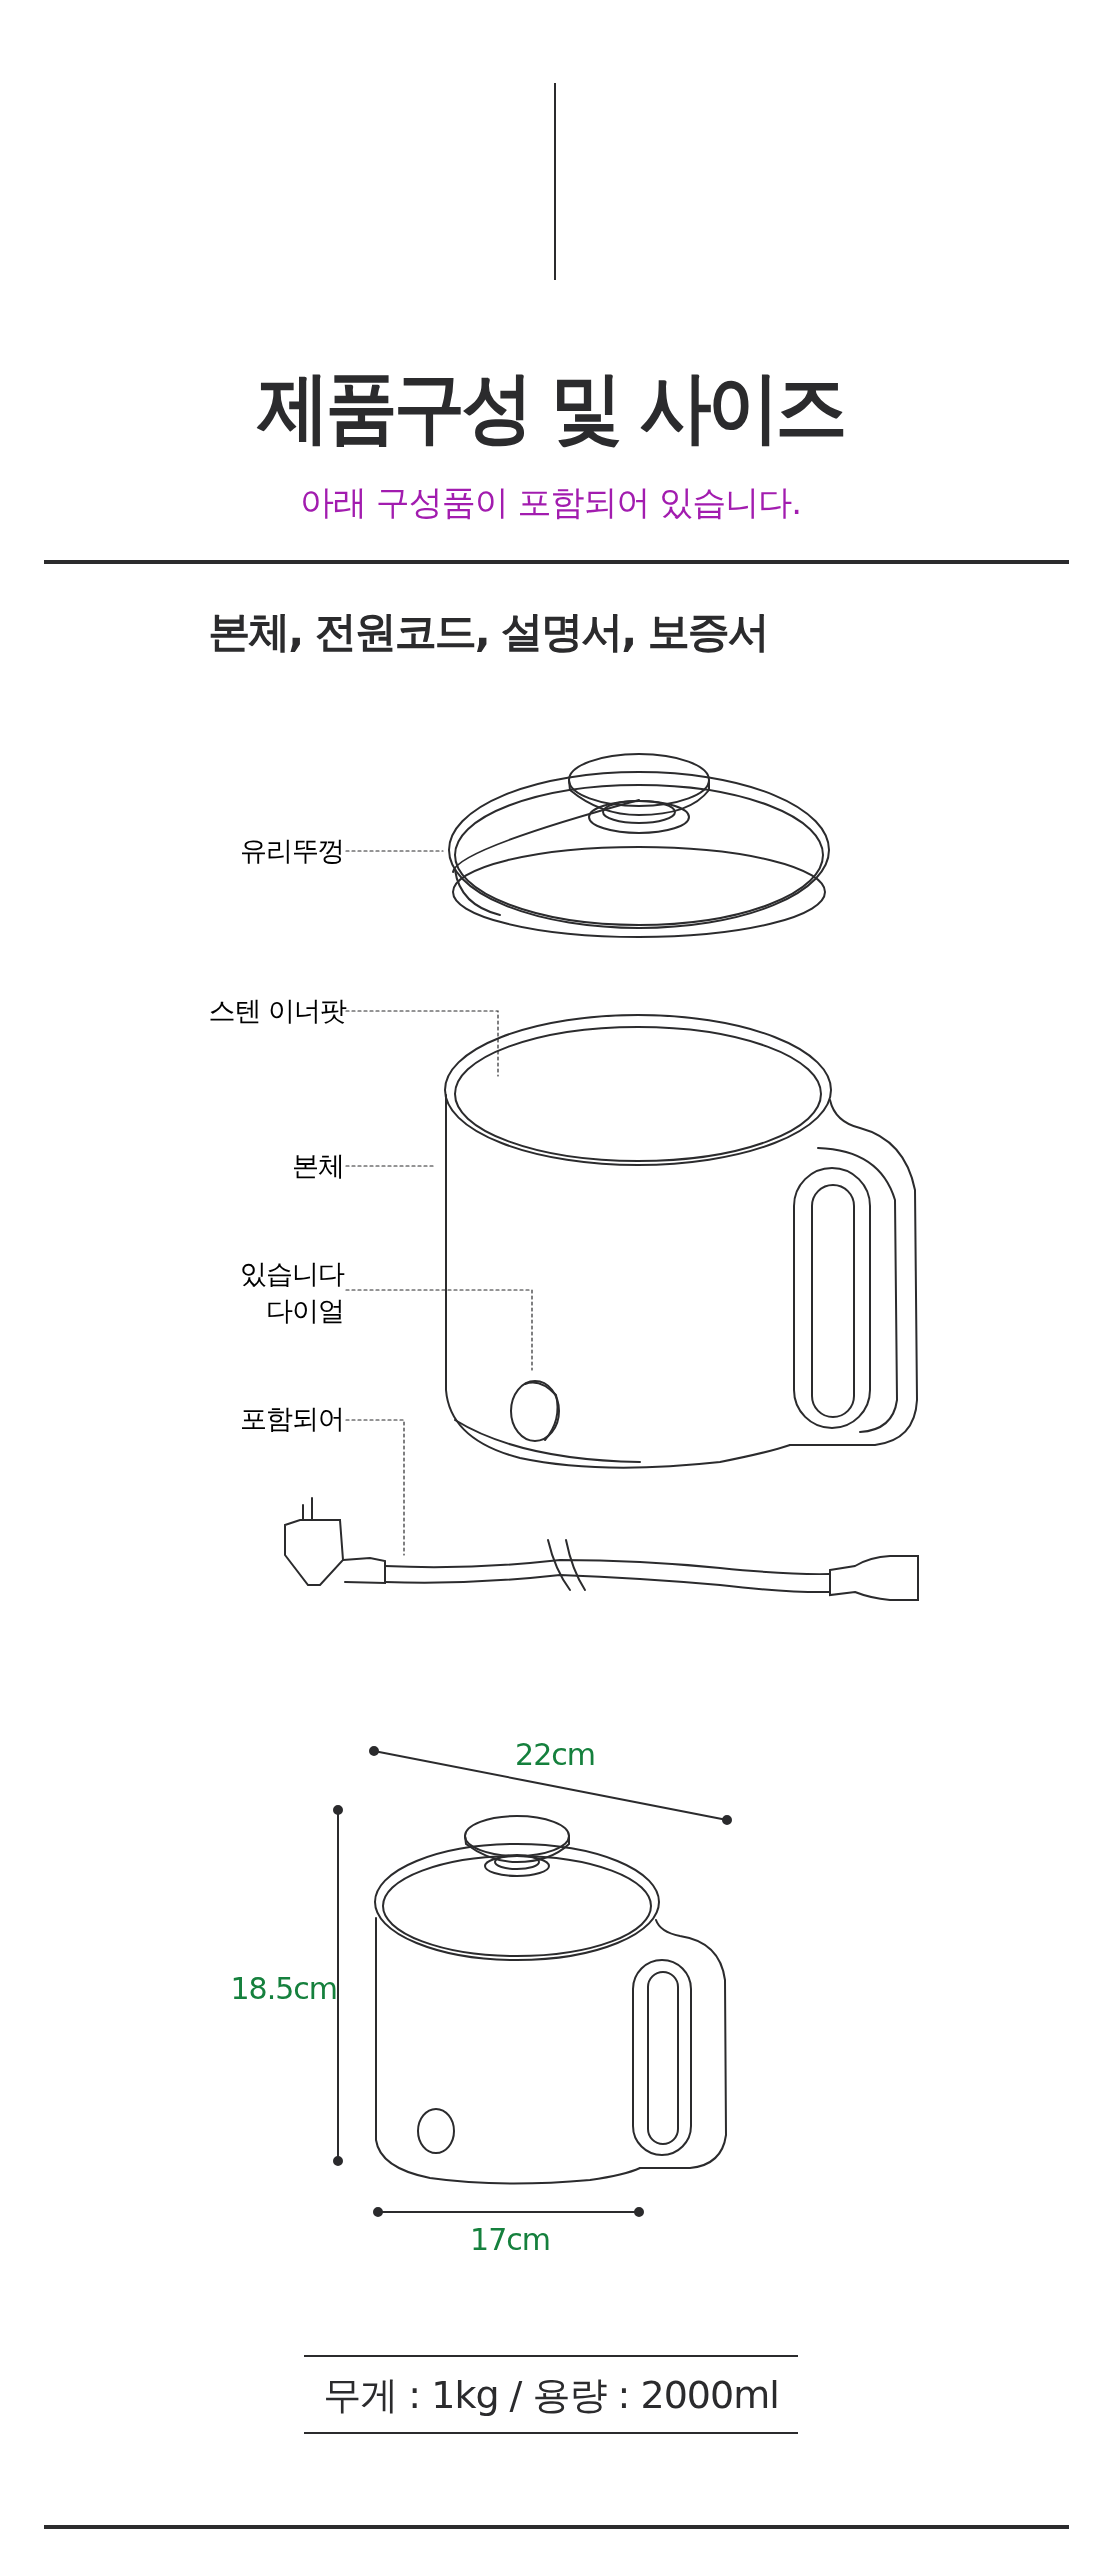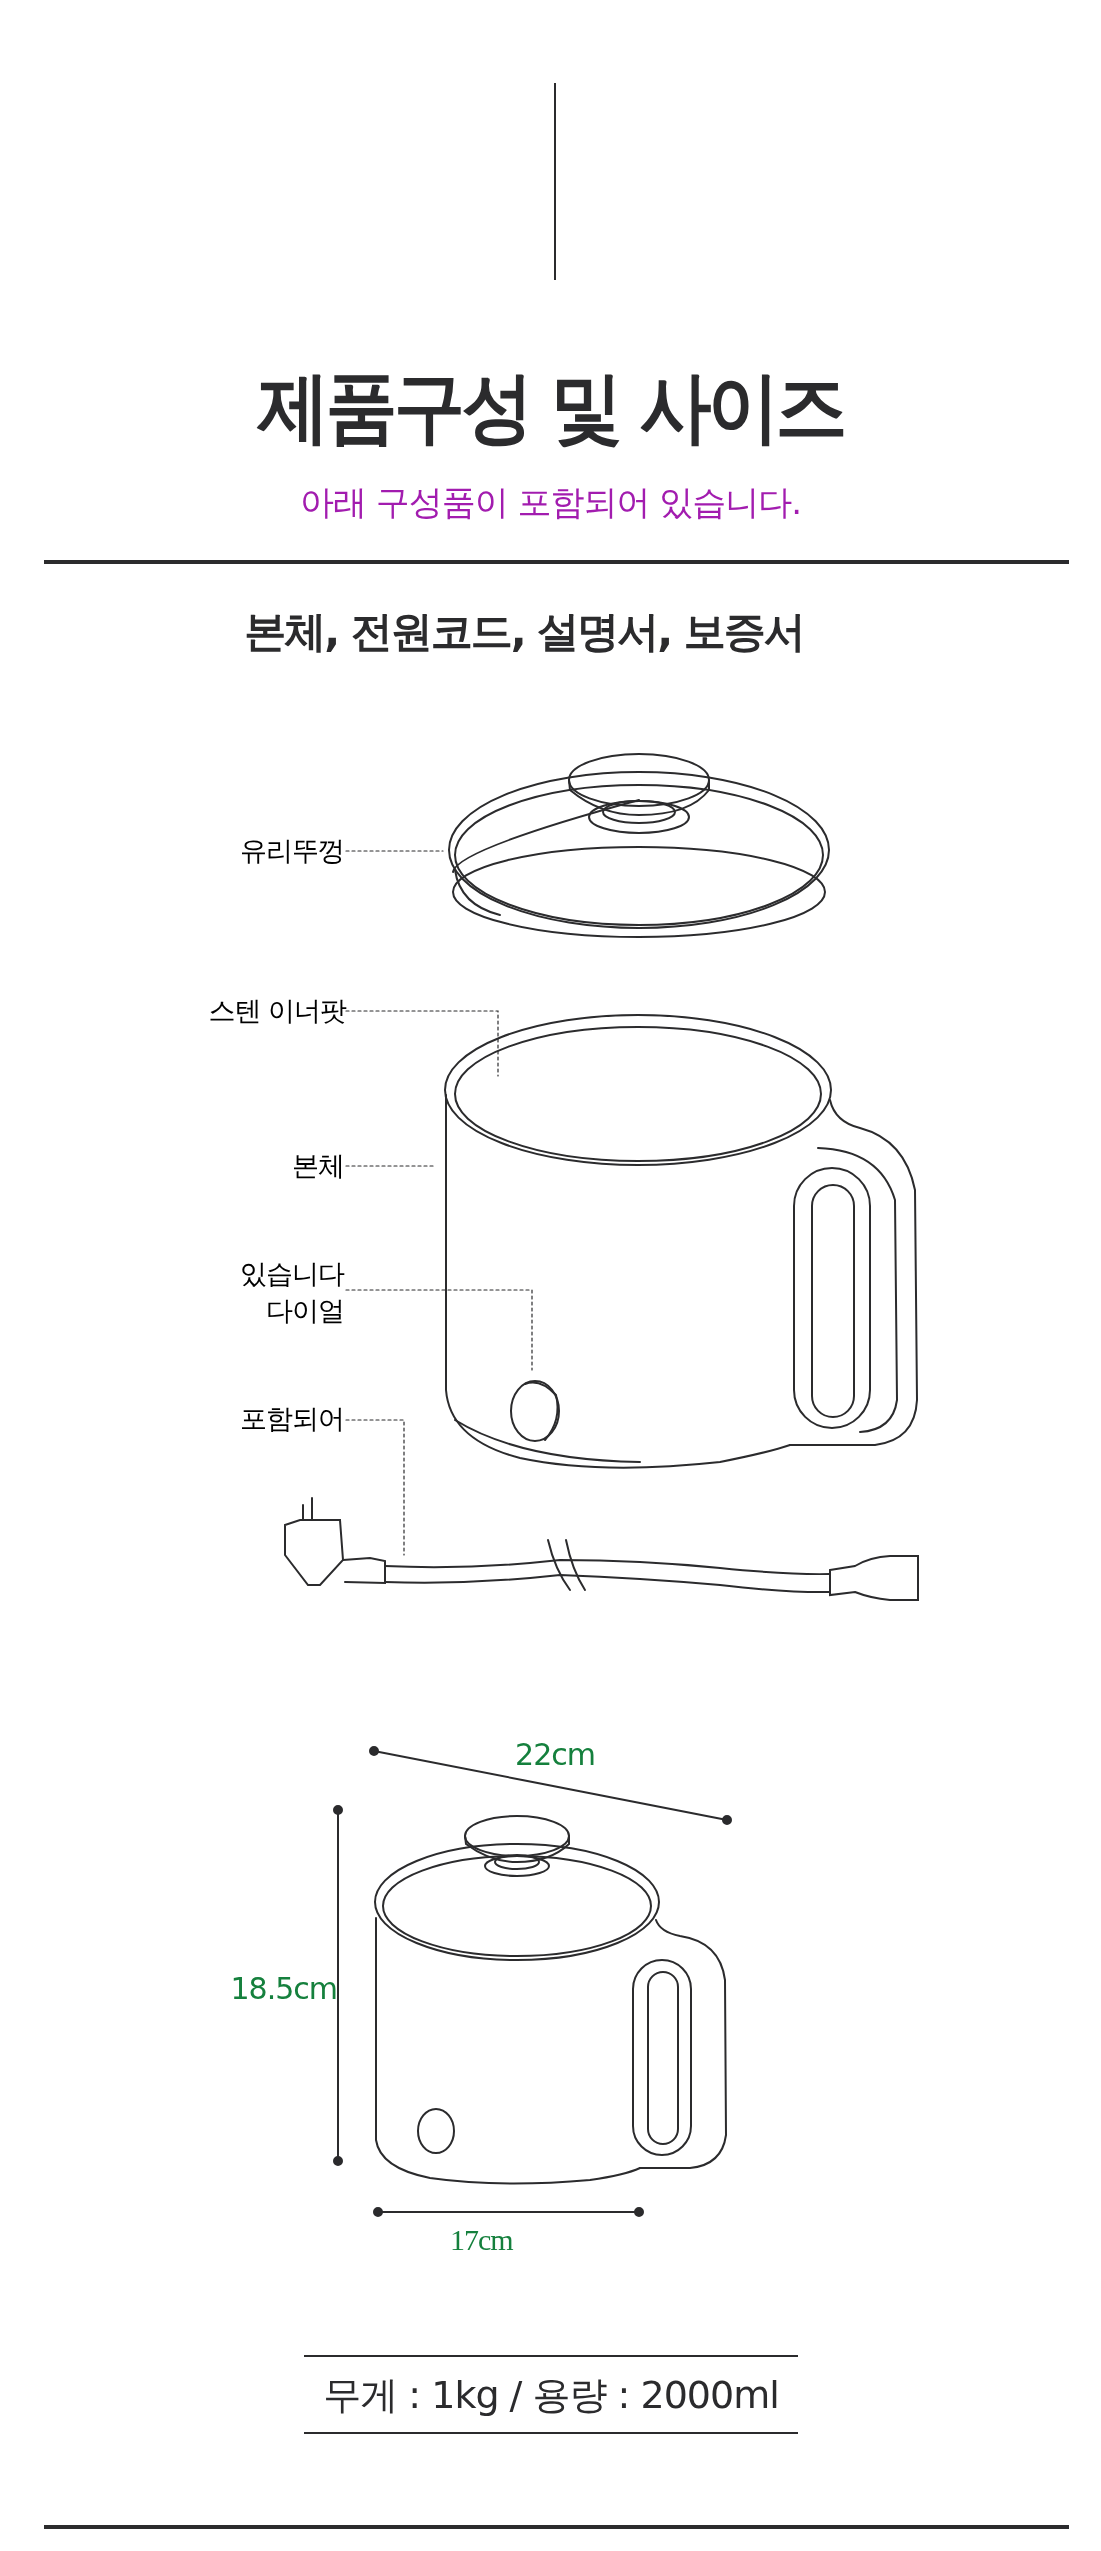--- a/index.html
+++ b/index.html
@@ -6,21 +6,21 @@
   body { width: 1101px; height: 2551px; position: relative; overflow: hidden;
          font-family: "DejaVu Sans", "Liberation Sans", sans-serif; color: #2b2b2d; }
   .abs { position: absolute; }
   .vline { left: 554px; top: 83px; width: 2px; height: 197px; background: #2b2b2d; }
   .title { left: 0; width: 1101px; top: 362px; text-align: center; font-size: 72px; font-weight: bold;
            letter-spacing: -4px; line-height: 90px; transform: scaleY(1.08); }
   .subtitle { left: 0; width: 1101px; top: 478px; text-align: center; font-size: 34px; line-height: 48px;
               letter-spacing: -1px; color: #a21caf; }
   .rule-top { left: 44px; width: 1025px; top: 560px; height: 4px; background: #2b2b2d; }
   .components { left: 0; width: 976px; top: 603px; text-align: center; font-size: 42px; font-weight: bold;
-                line-height: 58px; letter-spacing: -2px; padding-left: 36px; }
+                line-height: 58px; letter-spacing: -2px; }
   .label { font-size: 27px; line-height: 36px; letter-spacing: -1px; text-align: right; color: #000000; }
   .dim { font-size: 30px; line-height: 36px; letter-spacing: -1px; color: #15803d; }
   .spec-rule { left: 304px; width: 494px; height: 2px; background: #2b2b2d; }
   .spec-text { left: 304px; width: 494px; top: 2371px; text-align: center; font-size: 38px; line-height: 48px;
                letter-spacing: -1px; }
   .rule-bottom { left: 44px; width: 1025px; top: 2525px; height: 4px; background: #2b2b2d; }
   svg { position: absolute; left: 0; top: 0; }
 </style>
 </head>
 <body>
@@ -107,19 +107,19 @@
     <circle cx="338" cy="1810" r="4"></circle>
     <circle cx="338" cy="2161" r="4"></circle>
     <line x1="378" y1="2212" x2="639" y2="2212"></line>
     <circle cx="378" cy="2212" r="4"></circle>
     <circle cx="639" cy="2212" r="4"></circle>
   </g>
 </svg>
 
 <div class="abs dim" style="left:495px; width:120px; top:1737px; text-align:center;">22cm</div>
 <div class="abs dim" style="left:200px; width:137px; top:1971px; text-align:right;">18.5cm</div>
-<div class="abs dim" style="left:450px; width:120px; top:2222px; font-family:Liberation Serif, serif;">17cm</div>
+<div class="abs dim" style="left:450px; width:120px; top:2222px; text-align:center;">17cm</div>
 
 <div class="abs spec-rule" style="top:2355px;"></div>
 <div class="abs spec-text">무게 : 1kg  /  용량 : 2000ml</div>
 <div class="abs spec-rule" style="top:2432px;"></div>
 
 <div class="abs rule-bottom"></div>
 
 </body></html>

